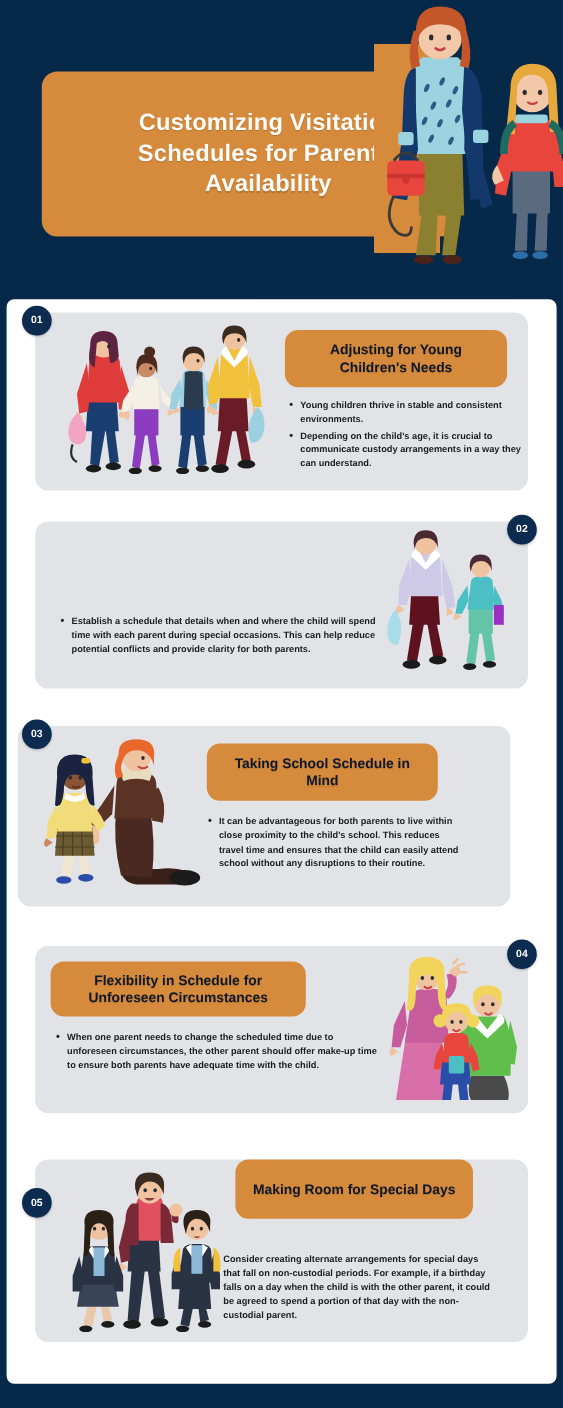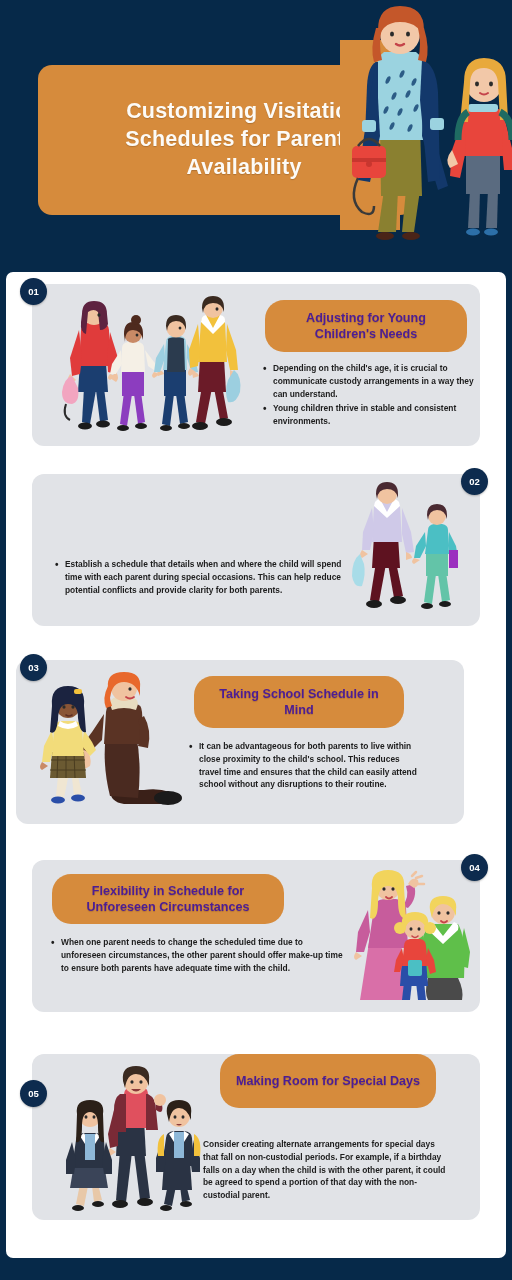--- a/index.html
+++ b/index.html
@@ -35,26 +35,25 @@
   .card{
     position:absolute;background:#E1E3E7;border-radius:12px;
   }
   .badge{
     position:absolute;width:27px;height:27px;border-radius:50%;
     background:#0D2B4E;color:#ffffff;font-size:9.5px;font-weight:bold;
     display:flex;align-items:center;justify-content:center;
     z-index:6;box-shadow:0 1px 2px rgba(0,0,0,.25);
   }
   .hbox{
-    position:absolute;background:#D68B3C;border-radius:19px;
+    position:absolute;background:#D68B3C;border-radius:12px;
     display:flex;align-items:center;justify-content:center;
-    color:#4c1d95;font-weight:bold;font-size:12.6px;line-height:1.28;
+    color:#0f172a;font-weight:bold;font-size:12.6px;line-height:1.28;
     text-align:center;padding:0 10px;box-sizing:border-box;
     text-shadow:0 1px 1px rgba(0,0,0,.15);
-    margin-left:6px;
   }
   .body{
     position:absolute;color:#1C1C1C;font-size:8.4px;font-weight:bold;
     line-height:1.52;box-sizing:border-box;
   }
   .body ul{margin:0;padding:0 0 0 11px;list-style:none;}
   .body li{position:relative;margin:0 0 2px 0;}
   .body li:before{
     content:"\2022";position:absolute;left:-10px;top:-1px;font-size:10px;
   }
@@ -140,22 +139,22 @@
   </div>
 
   <div class="sheet">
 
     <div class="card" style="left:26px;top:12px;width:448px;height:162px;">
 
       <div class="hbox" style="left:227px;top:16px;width:202px;height:52px;">Adjusting for Young Children's Needs</div>
 
       <div class="body" style="left:230px;top:78px;width:212px;">
         <ul>
+          <li>Young children thrive in stable and consistent environments.</li>
           <li>Depending on the child's age, it is crucial to communicate custody arrangements in a way they can understand.</li>
-          <li>Young children thrive in stable and consistent environments.</li>
         </ul>
       </div>
 
       <div class="art" style="left:24px;top:16px;">
         <svg width="190" height="140" viewBox="0 0 190 140">
 
           <g>
             <path d="M28 88 L26 122 L34 124 L40 90 Z" fill="#1B3E70"></path>
             <path d="M40 90 L44 122 L52 120 L48 88 Z" fill="#1B3E70"></path>
             <ellipse cx="29" cy="126" rx="7" ry="3.5" fill="#1B1B1B"></ellipse>

